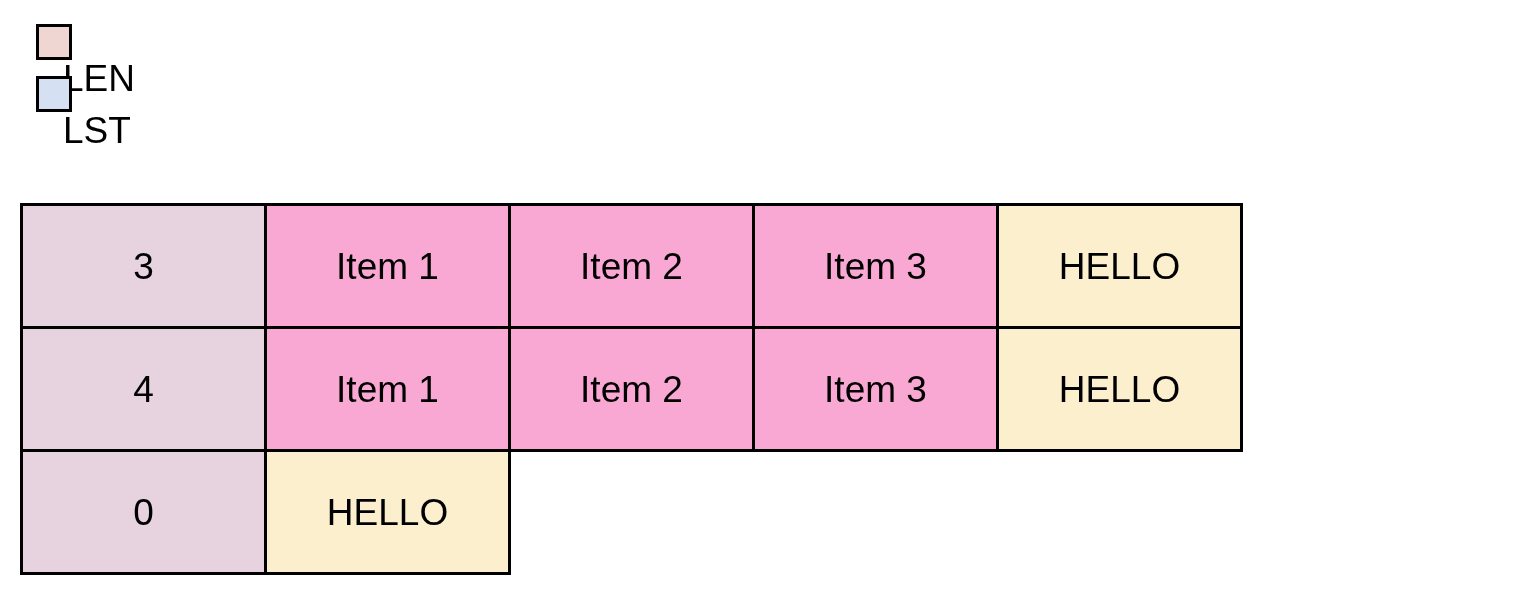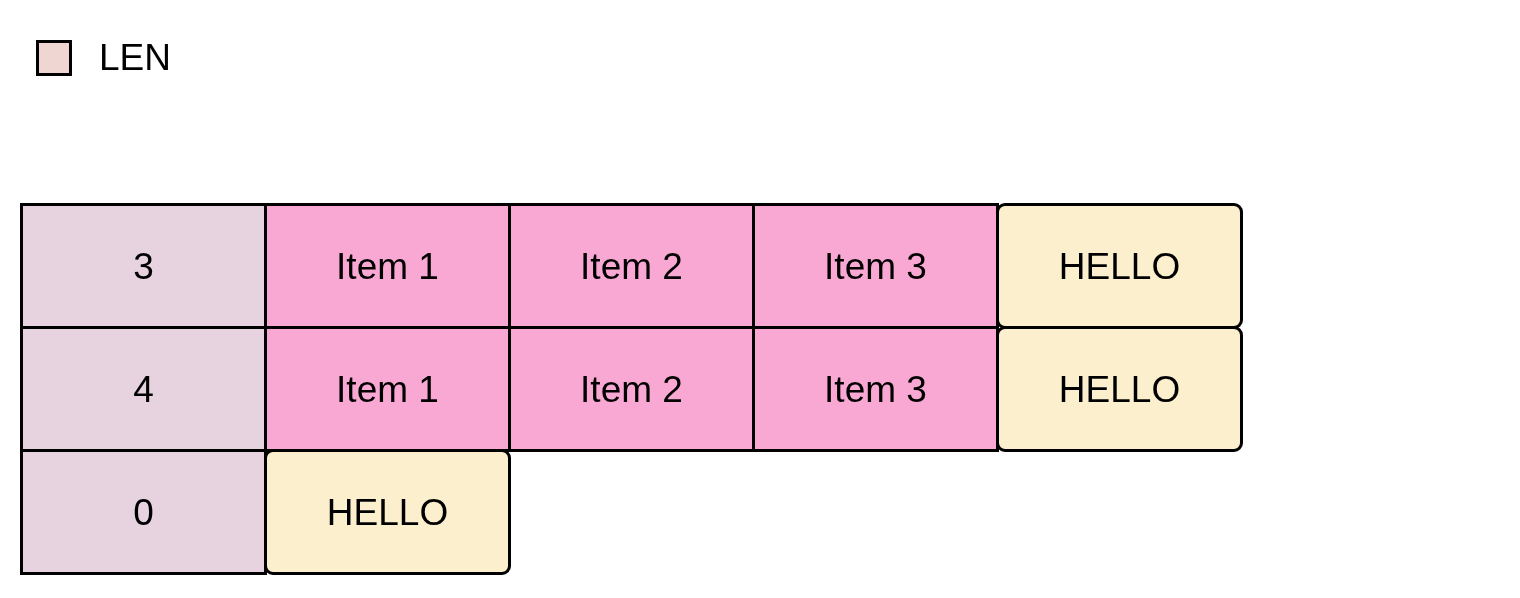--- a/index.html
+++ b/index.html
@@ -18,22 +18,23 @@
 
   
   #legend {
     position: absolute;
     left: 36px;
     top: 24px;
     width: 300px;
   }
   .legend-row {
     display: flex;
-    align-items: flex-end;
+    align-items: flex-start;
     height: 52px;
+    flex-direction: column;
   }
   .legend-swatch {
     width: 30px;
     height: 30px;
     border: 3px solid #000000;
     box-sizing: content-box;
     flex: 0 0 auto;
   }
   .legend-label {
     margin-left: 27px;
@@ -63,29 +64,33 @@
     margin-right: -3px;
     display: flex;
     align-items: center;
     justify-content: center;
     font-size: 37px;
     line-height: 37px;
     white-space: nowrap;
   }
   .cell.len { background: #e7d3e0; }
   .cell.lst { background: #f9a8d4; }
-  .cell.fld { background: #fcefcd; border-radius: 9px; }
+  .cell.fld { background: #fcefcd; }
 </style>
 </head>
 <body>
 
 <div id="legend">
   <div class="legend-row">
     <span class="legend-swatch" style="background: rgb(240, 214, 211);"></span>
     <span class="legend-label">LEN</span>
+  </div>
+  <div class="legend-row">
+    <span class="legend-swatch" style="background: rgb(213, 225, 242);"></span>
+    <span class="legend-label">LST</span>
   </div>
 </div>
 
 <div id="table">
     <div class="row">
       <div class="cell len">3</div>
       <div class="cell lst">Item 1</div>
       <div class="cell lst">Item 2</div>
       <div class="cell lst">Item 3</div>
       <div class="cell fld">HELLO</div>

